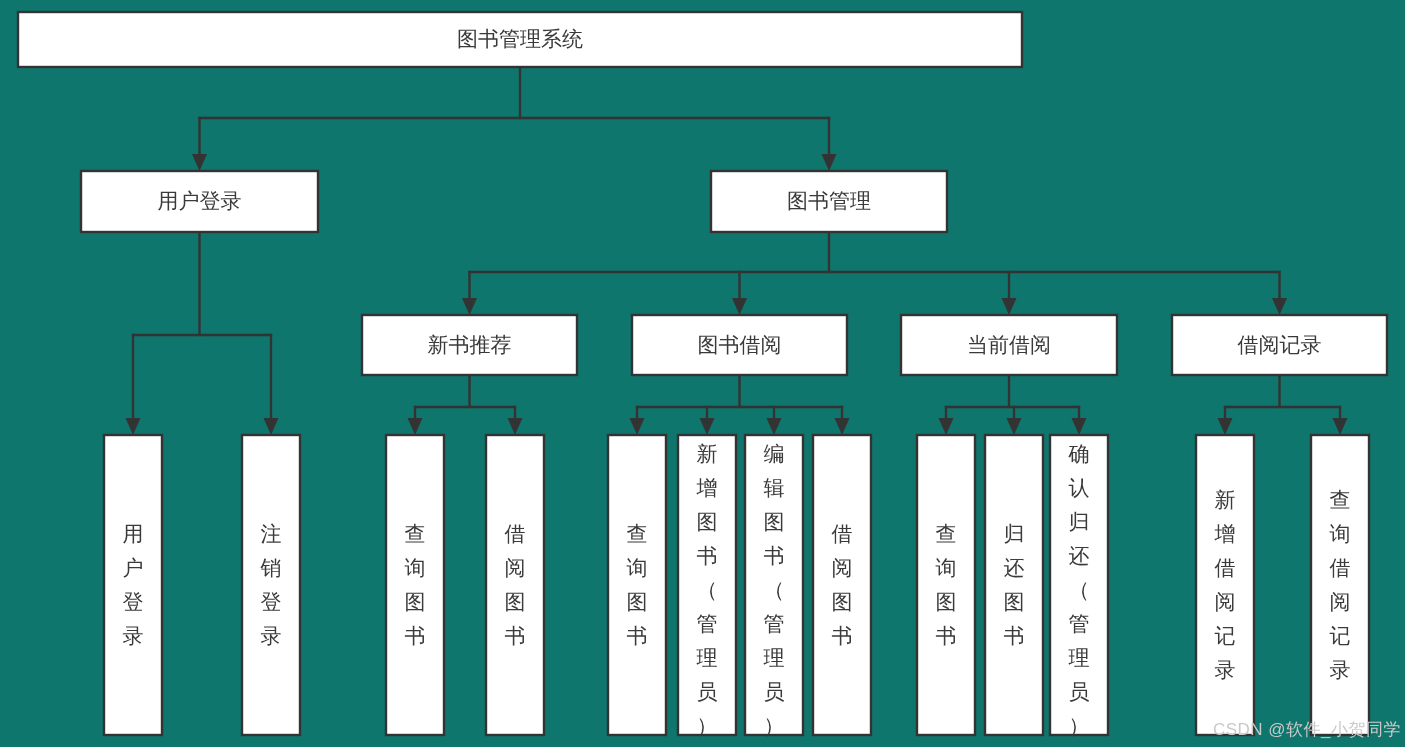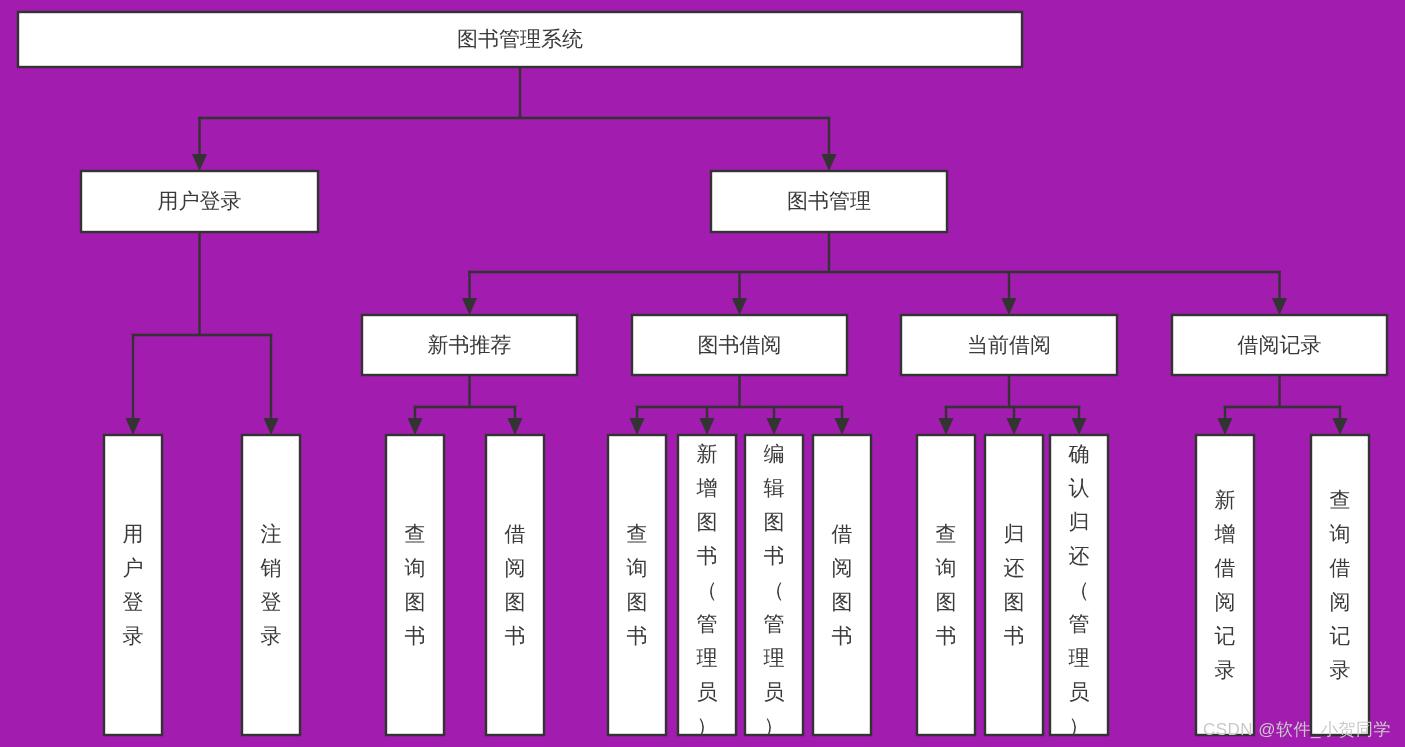--- a/index.html
+++ b/index.html
@@ -7,21 +7,21 @@
     padding: 0;
     background: #ffffff;
   }
   body {
     font-family: "Liberation Sans", "DejaVu Sans", sans-serif;
   }
   #stage {
     position: relative;
     width: 1405px;
     height: 747px;
-    background: #a21caf;
+    background: #0f766e;
     overflow: hidden;
   }
   svg#diagram {
     position: absolute;
     left: 0;
     top: 0;
     width: 1405px;
     height: 747px;
   }
   .node-box {
@@ -47,21 +47,21 @@
     dominant-baseline: middle;
   }
   .node-label-v {
     font-family: "Liberation Sans", "DejaVu Sans", sans-serif;
     font-size: 21px;
     fill: #3a3a3a;
     text-anchor: middle;
   }
   .watermark {
     position: absolute;
-    right: 14px;
+    right: 4px;
     bottom: 6px;
     font-family: "Liberation Sans", "DejaVu Sans", sans-serif;
     font-size: 17px;
     color: #c9c9c9;
     letter-spacing: 0.5px;
     white-space: nowrap;
     user-select: none;
   }
 </style>
 </head>

